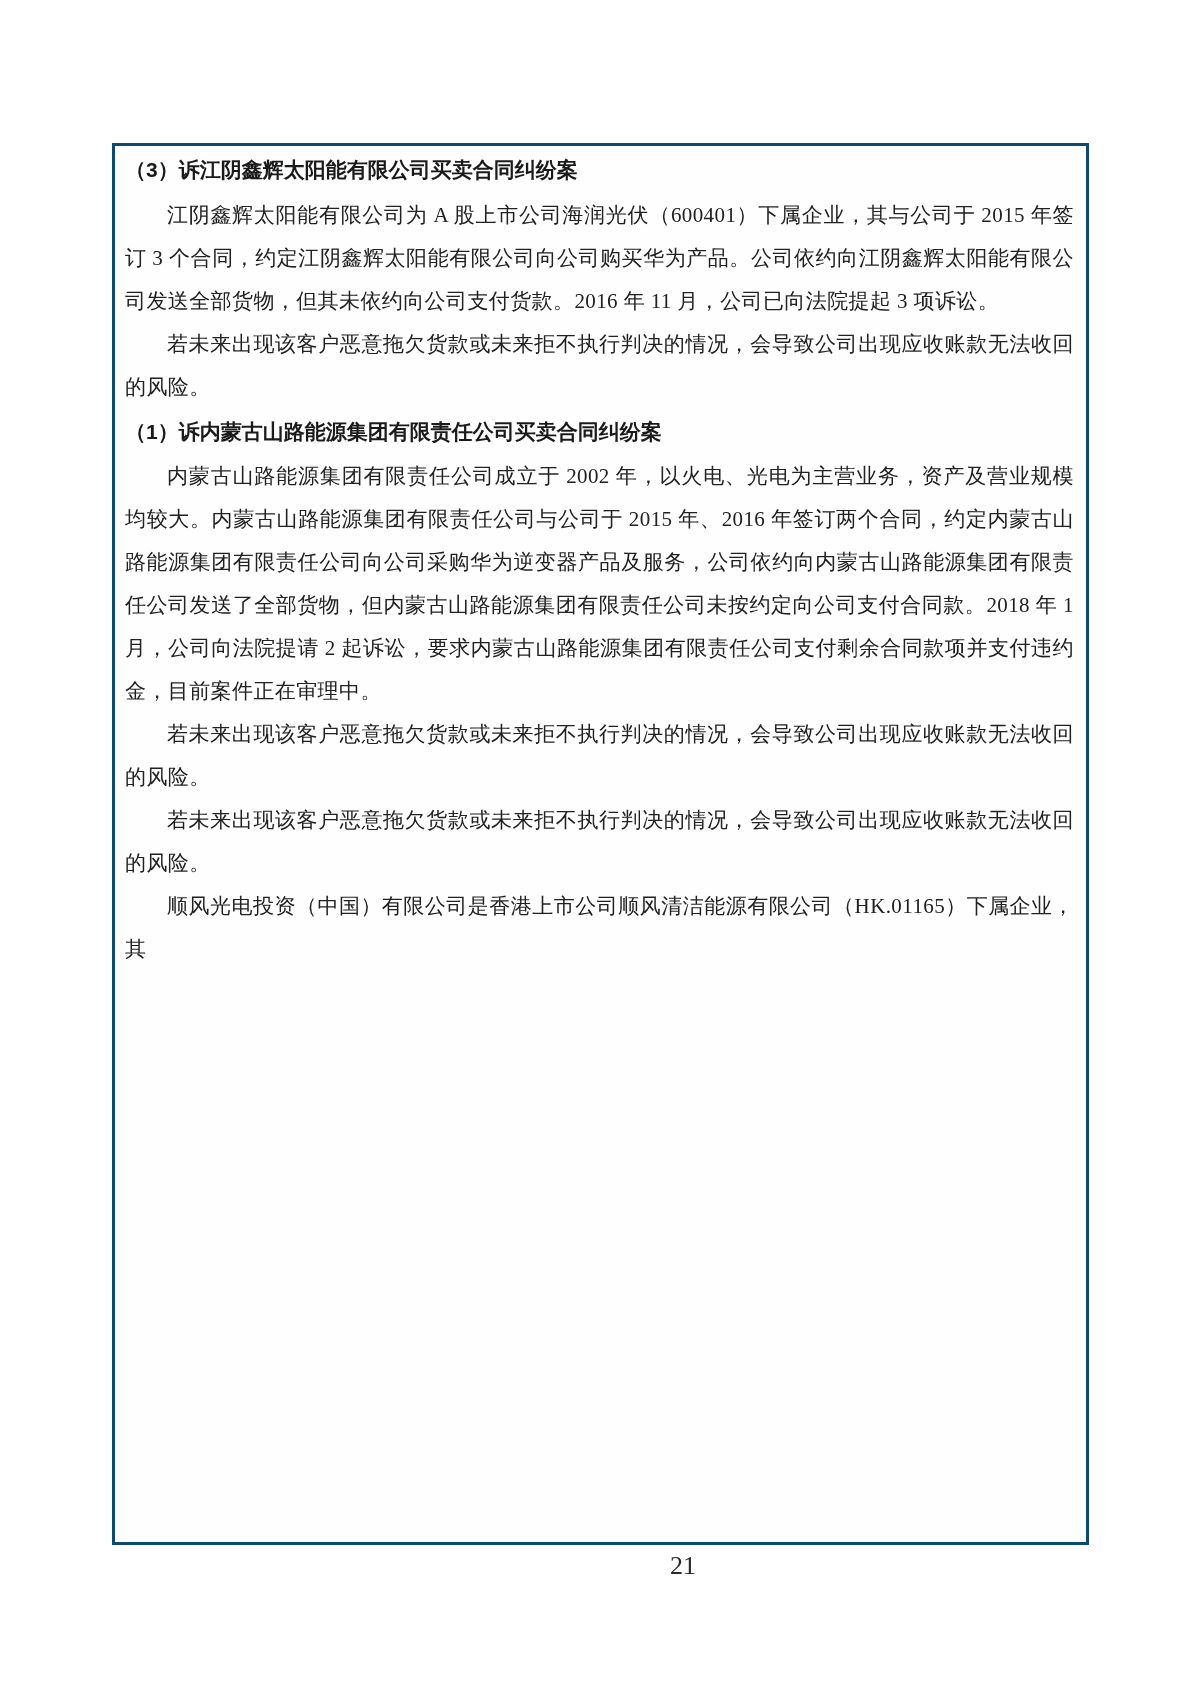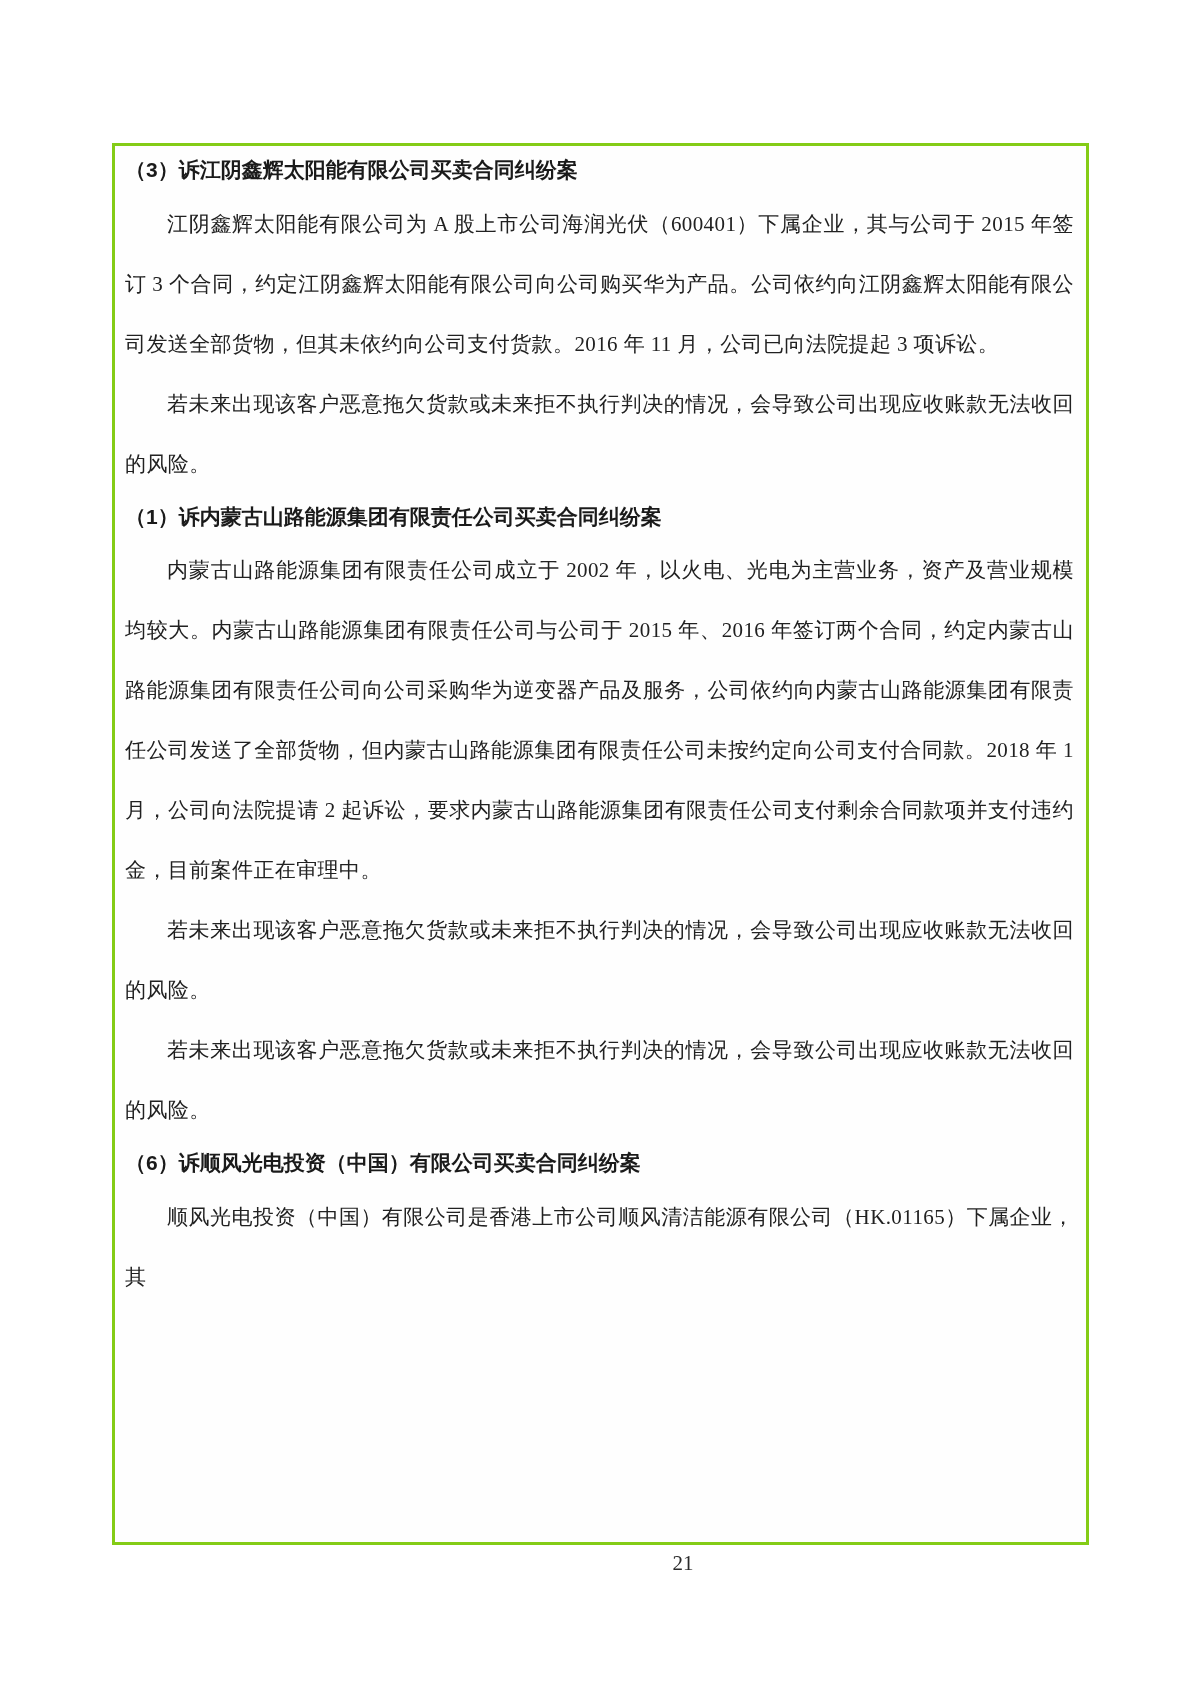--- a/index.html
+++ b/index.html
@@ -14,68 +14,67 @@
     font-family: "Liberation Serif", "DejaVu Serif", serif;
     color: #212121;
   }
   .content-box {
     position: absolute;
     left: 112px;
     top: 143px;
     width: 977px;
     height: 1402px;
     box-sizing: border-box;
-    border: 3px solid #84cc16;
+    border: 3px solid #0c4a6e;
     padding: 1px 12px 0 10px;
     overflow: hidden;
     background: #fefefe;
   }
   .section-heading {
     margin: 0;
     font-family: "Liberation Sans", "DejaVu Sans", sans-serif;
     font-weight: bold;
     font-size: 21px;
     line-height: 46.5px;
     color: #1a1a1a;
     text-align: left;
     white-space: nowrap;
     overflow: hidden;
   }
   .body-paragraph {
     margin: 0;
     font-size: 21px;
-    line-height: 60px;
+    line-height: 43px;
     letter-spacing: 0.4px;
     text-align: justify;
     text-indent: 2em;
     color: #212121;
   }
   .page-number {
     position: absolute;
     top: 1551px;
     left: 683px;
     transform: translateX(-50%);
     font-family: "Liberation Serif", "DejaVu Serif", serif;
-    font-size: 21px;
+    font-size: 26px;
     color: #2a2a2a;
   }
 </style>
 </head>
 <body>
 
 <div class="content-box">
 
   <h3 class="section-heading">（3）诉江阴鑫辉太阳能有限公司买卖合同纠纷案</h3>
   <p class="body-paragraph">江阴鑫辉太阳能有限公司为 A 股上市公司海润光伏（600401）下属企业，其与公司于 2015 年签订 3 个合同，约定江阴鑫辉太阳能有限公司向公司购买华为产品。公司依约向江阴鑫辉太阳能有限公司发送全部货物，但其未依约向公司支付货款。2016 年 11 月，公司已向法院提起 3 项诉讼。</p>
   <p class="body-paragraph">若未来出现该客户恶意拖欠货款或未来拒不执行判决的情况，会导致公司出现应收账款无法收回的风险。</p>
 
   <h3 class="section-heading">（1）诉内蒙古山路能源集团有限责任公司买卖合同纠纷案</h3>
   <p class="body-paragraph">内蒙古山路能源集团有限责任公司成立于 2002 年，以火电、光电为主营业务，资产及营业规模均较大。内蒙古山路能源集团有限责任公司与公司于 2015 年、2016 年签订两个合同，约定内蒙古山路能源集团有限责任公司向公司采购华为逆变器产品及服务，公司依约向内蒙古山路能源集团有限责任公司发送了全部货物，但内蒙古山路能源集团有限责任公司未按约定向公司支付合同款。2018 年 1 月，公司向法院提请 2 起诉讼，要求内蒙古山路能源集团有限责任公司支付剩余合同款项并支付违约金，目前案件正在审理中。</p>
   <p class="body-paragraph">若未来出现该客户恶意拖欠货款或未来拒不执行判决的情况，会导致公司出现应收账款无法收回的风险。</p>
 
   <p class="body-paragraph">若未来出现该客户恶意拖欠货款或未来拒不执行判决的情况，会导致公司出现应收账款无法收回的风险。</p>
 
-  <h3 class="section-heading">（6）诉顺风光电投资（中国）有限公司买卖合同纠纷案</h3>
   <p class="body-paragraph">顺风光电投资（中国）有限公司是香港上市公司顺风清洁能源有限公司（HK.01165）下属企业，其</p>
 
 </div>
 
 <div class="page-number">21</div>
 
 </body></html>

